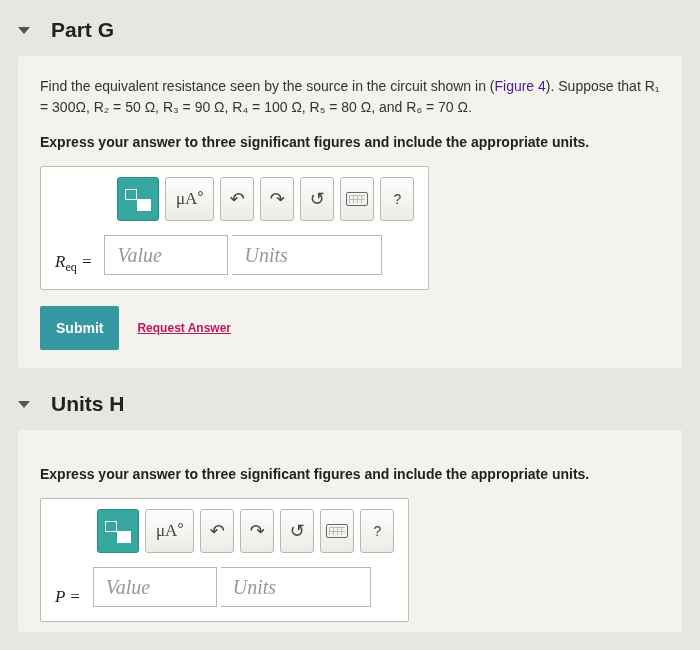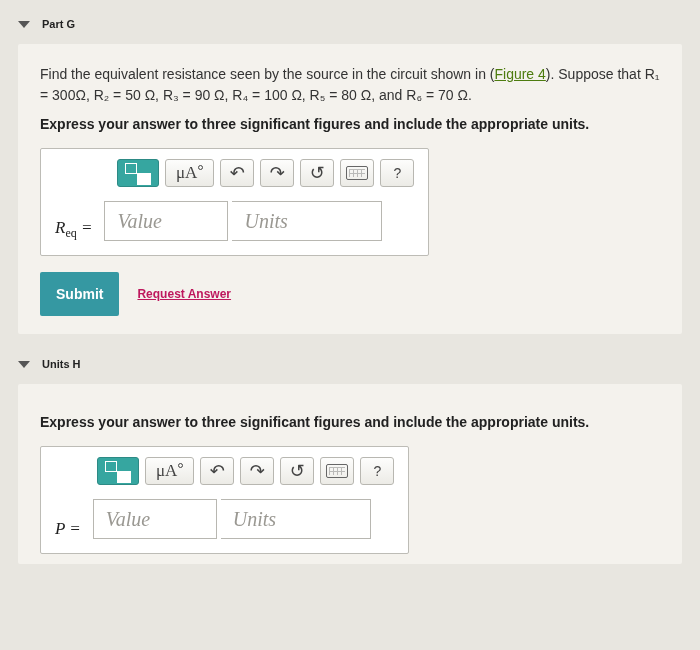--- a/index.html
+++ b/index.html
@@ -20,60 +20,60 @@
     }
     .caret {
       width: 0; height: 0;
       border-left: 6px solid transparent;
       border-right: 6px solid transparent;
       border-top: 7px solid #555;
       cursor: pointer;
     }
     .part-title {
       font-weight: bold;
-      font-size: 11px;
+      font-size: 21px;
       color: #222;
+      margin-left: 9px;
     }
     .part-body {
       background: #f4f2ed;
       padding: 20px 22px 18px 22px;
       border-radius: 2px;
       margin-bottom: 18px;
     }
     .prompt-text {
       line-height: 1.5;
       color: #333;
       margin-bottom: 4px;
     }
     .figure-link {
-      color: #4d7c0f;
-      text-decoration: underline;
+      color: #4c1d95;
       cursor: pointer;
     }
     .express {
       font-weight: bold;
       color: #222;
-      margin: 10px 0 16px 0;
+      margin: 16px 0 16px 0;
     }
     .answer-box {
       border: 1px solid #bdbcb6;
       background: #fff;
       display: inline-block;
       padding: 10px 14px 14px 14px;
       border-radius: 2px;
     }
     .toolbar {
       display: flex;
       align-items: center;
       gap: 6px;
       margin-left: 62px;
       margin-bottom: 14px;
     }
     .tool-btn {
-      height: 28px;
+      height: 44px;
       min-width: 34px;
       border: 1px solid #b8b7b1;
       background: linear-gradient(#fdfdfc, #ecebe6);
       border-radius: 3px;
       display: flex;
       align-items: center;
       justify-content: center;
       cursor: pointer;
       font-size: 14px;
       color: #444;

